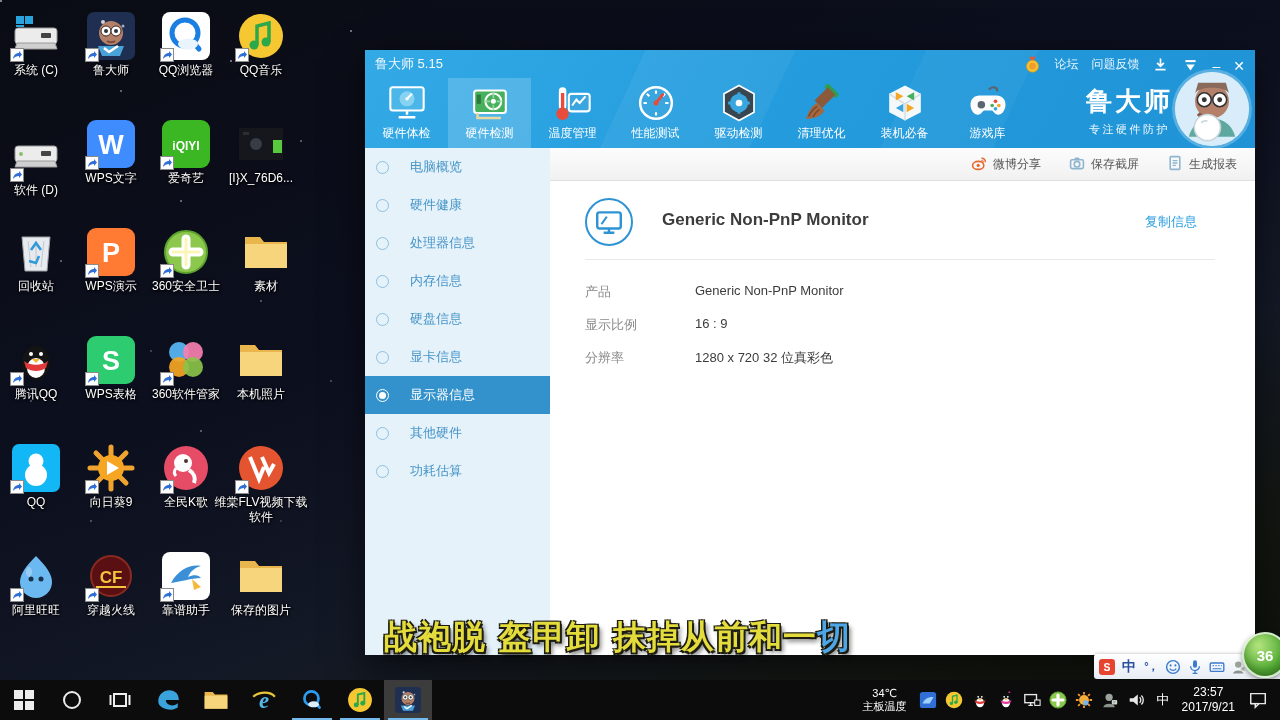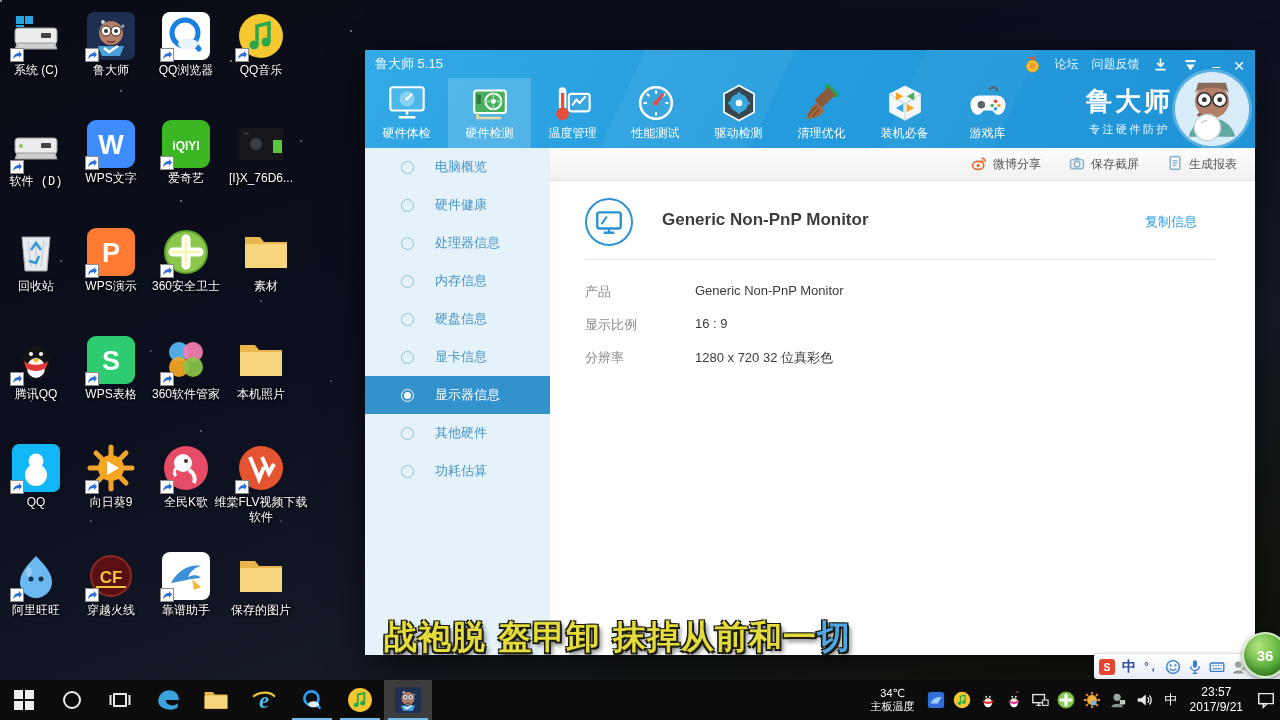--- a/index.html
+++ b/index.html
@@ -48,21 +48,21 @@
   .tab .tlbl{font-size:12px;color:#fff;margin-top:2px;}
   .logo{position:absolute;right:82px;top:34px;text-align:center;color:#fff;z-index:2;}
   .logo .lname{font-size:26px;font-weight:bold;letter-spacing:3px;}
   .logo .ltag{font-size:11px;letter-spacing:2.5px;margin-top:3px;color:#eef8ff;}
   .avatar{position:absolute;right:6px;top:22px;width:74px;height:74px;border-radius:50%;z-index:6;
     box-shadow:0 0 0 3px rgba(255,255,255,.25);overflow:hidden;background:#d8ecfa;}
   .avatar svg{width:100%;height:100%;}
 
   .app-body{position:absolute;left:0;top:98px;right:0;bottom:0;display:flex;background:#fff;}
   .sidebar{width:185px;background:#e6f2fa;flex:none;}
-  .side-item{height:38px;display:flex;align-items:center;padding-left:36px;color:#4695c8;font-size:13px;cursor:pointer;}
+  .side-item{height:38px;display:flex;align-items:center;padding-left:11px;color:#4695c8;font-size:13px;cursor:pointer;}
   .ring{width:11px;height:11px;border:1px solid #8cc0e0;border-radius:50%;margin-right:21px;position:relative;flex:none;}
   .side-item.sel{background:#3392cc;color:#fff;}
   .side-item.sel .ring{border-color:#fff;}
   .side-item.sel .ring::after{content:"";position:absolute;inset:2px;background:#fff;border-radius:50%;}
 
   .main{flex:1;position:relative;background:#fff;}
   .actionbar{height:32px;background:linear-gradient(#fcfcfc,#f1f1f1);border-bottom:1px solid #e0e0e0;
     display:flex;justify-content:flex-end;align-items:center;gap:28px;padding-right:18px;}
   .action{display:flex;align-items:center;gap:6px;font-size:12px;color:#555;cursor:pointer;}
   .action svg{width:16px;height:16px;}
@@ -100,21 +100,21 @@
 
   
   .taskbar{position:absolute;left:0;bottom:0;width:1280px;height:40px;background:#0c0c0c;z-index:40;
     display:flex;align-items:stretch;}
   .tb-left{display:flex;}
   .tb-btn{width:48px;display:grid;place-items:center;position:relative;cursor:pointer;}
   .tb-btn svg{width:22px;height:22px;}
   .tb-btn.app svg{width:26px;height:26px;}
   .tb-btn.running::after{content:"";position:absolute;left:4px;right:4px;bottom:0;height:2px;background:#76b9ed;}
   .tb-btn.active{background:#3c3c3c;}
-  .tb-right{margin-left:auto;display:flex;align-items:center;gap:9px;}
+  .tb-right{margin-left:auto;display:flex;align-items:center;gap:9px;padding-right:8px;}
   .temp{color:#fff;font-size:11px;text-align:center;line-height:13px;margin-right:3px;}
   .tray{display:flex;align-items:center;gap:8px;}
   .tray .ti{width:18px;height:18px;cursor:pointer;}
   .tray .ti svg{width:100%;height:100%;}
   .lang{color:#fff;font-size:13px;margin:0 3px;cursor:pointer;}
   .clock{color:#fff;font-size:12px;text-align:center;line-height:15px;cursor:default;}
   .action-btn{width:28px;display:grid;place-items:center;cursor:pointer;}
   .action-btn svg{width:20px;height:20px;}
 </style>
 </head>
@@ -191,21 +191,21 @@
           <circle cx="29" cy="30" r="4.5" fill="#2aa84a"></circle>
         </svg>
         <span class="badge">
           <svg viewBox="0 0 12 12">
             <path d="M2 10c.5-4 3-6 6-6V2l3 3.5L8 9V7C5.5 7 3.5 8 2 10z" fill="#2f6fd6"></path>
           </svg>
         </span>
       </div>
       <div class="lbl">QQ音乐</div>
     </div>
-    <div class="dicon" style="left: 0px; top: 112px; font-family: Liberation Mono, monospace;">
+    <div class="dicon" style="left: 0px; top: 120px;">
       <div class="tile">
         <svg viewBox="0 0 48 44">
           <rect x="3" y="12" width="42" height="16" rx="3" fill="#ececec" stroke="#9a9a9a"></rect>
           <path d="M5 27h38l2 6H3z" fill="#cfcfcf" stroke="#9a9a9a"></path>
           <rect x="29" y="17" width="10" height="5" rx="1" fill="#444"></rect>
           <circle cx="9" cy="20" r="2" fill="#8fbf6a"></circle>
         </svg>
         <span class="badge">
           <svg viewBox="0 0 12 12">
             <path d="M2 10c.5-4 3-6 6-6V2l3 3.5L8 9V7C5.5 7 3.5 8 2 10z" fill="#2f6fd6"></path>

